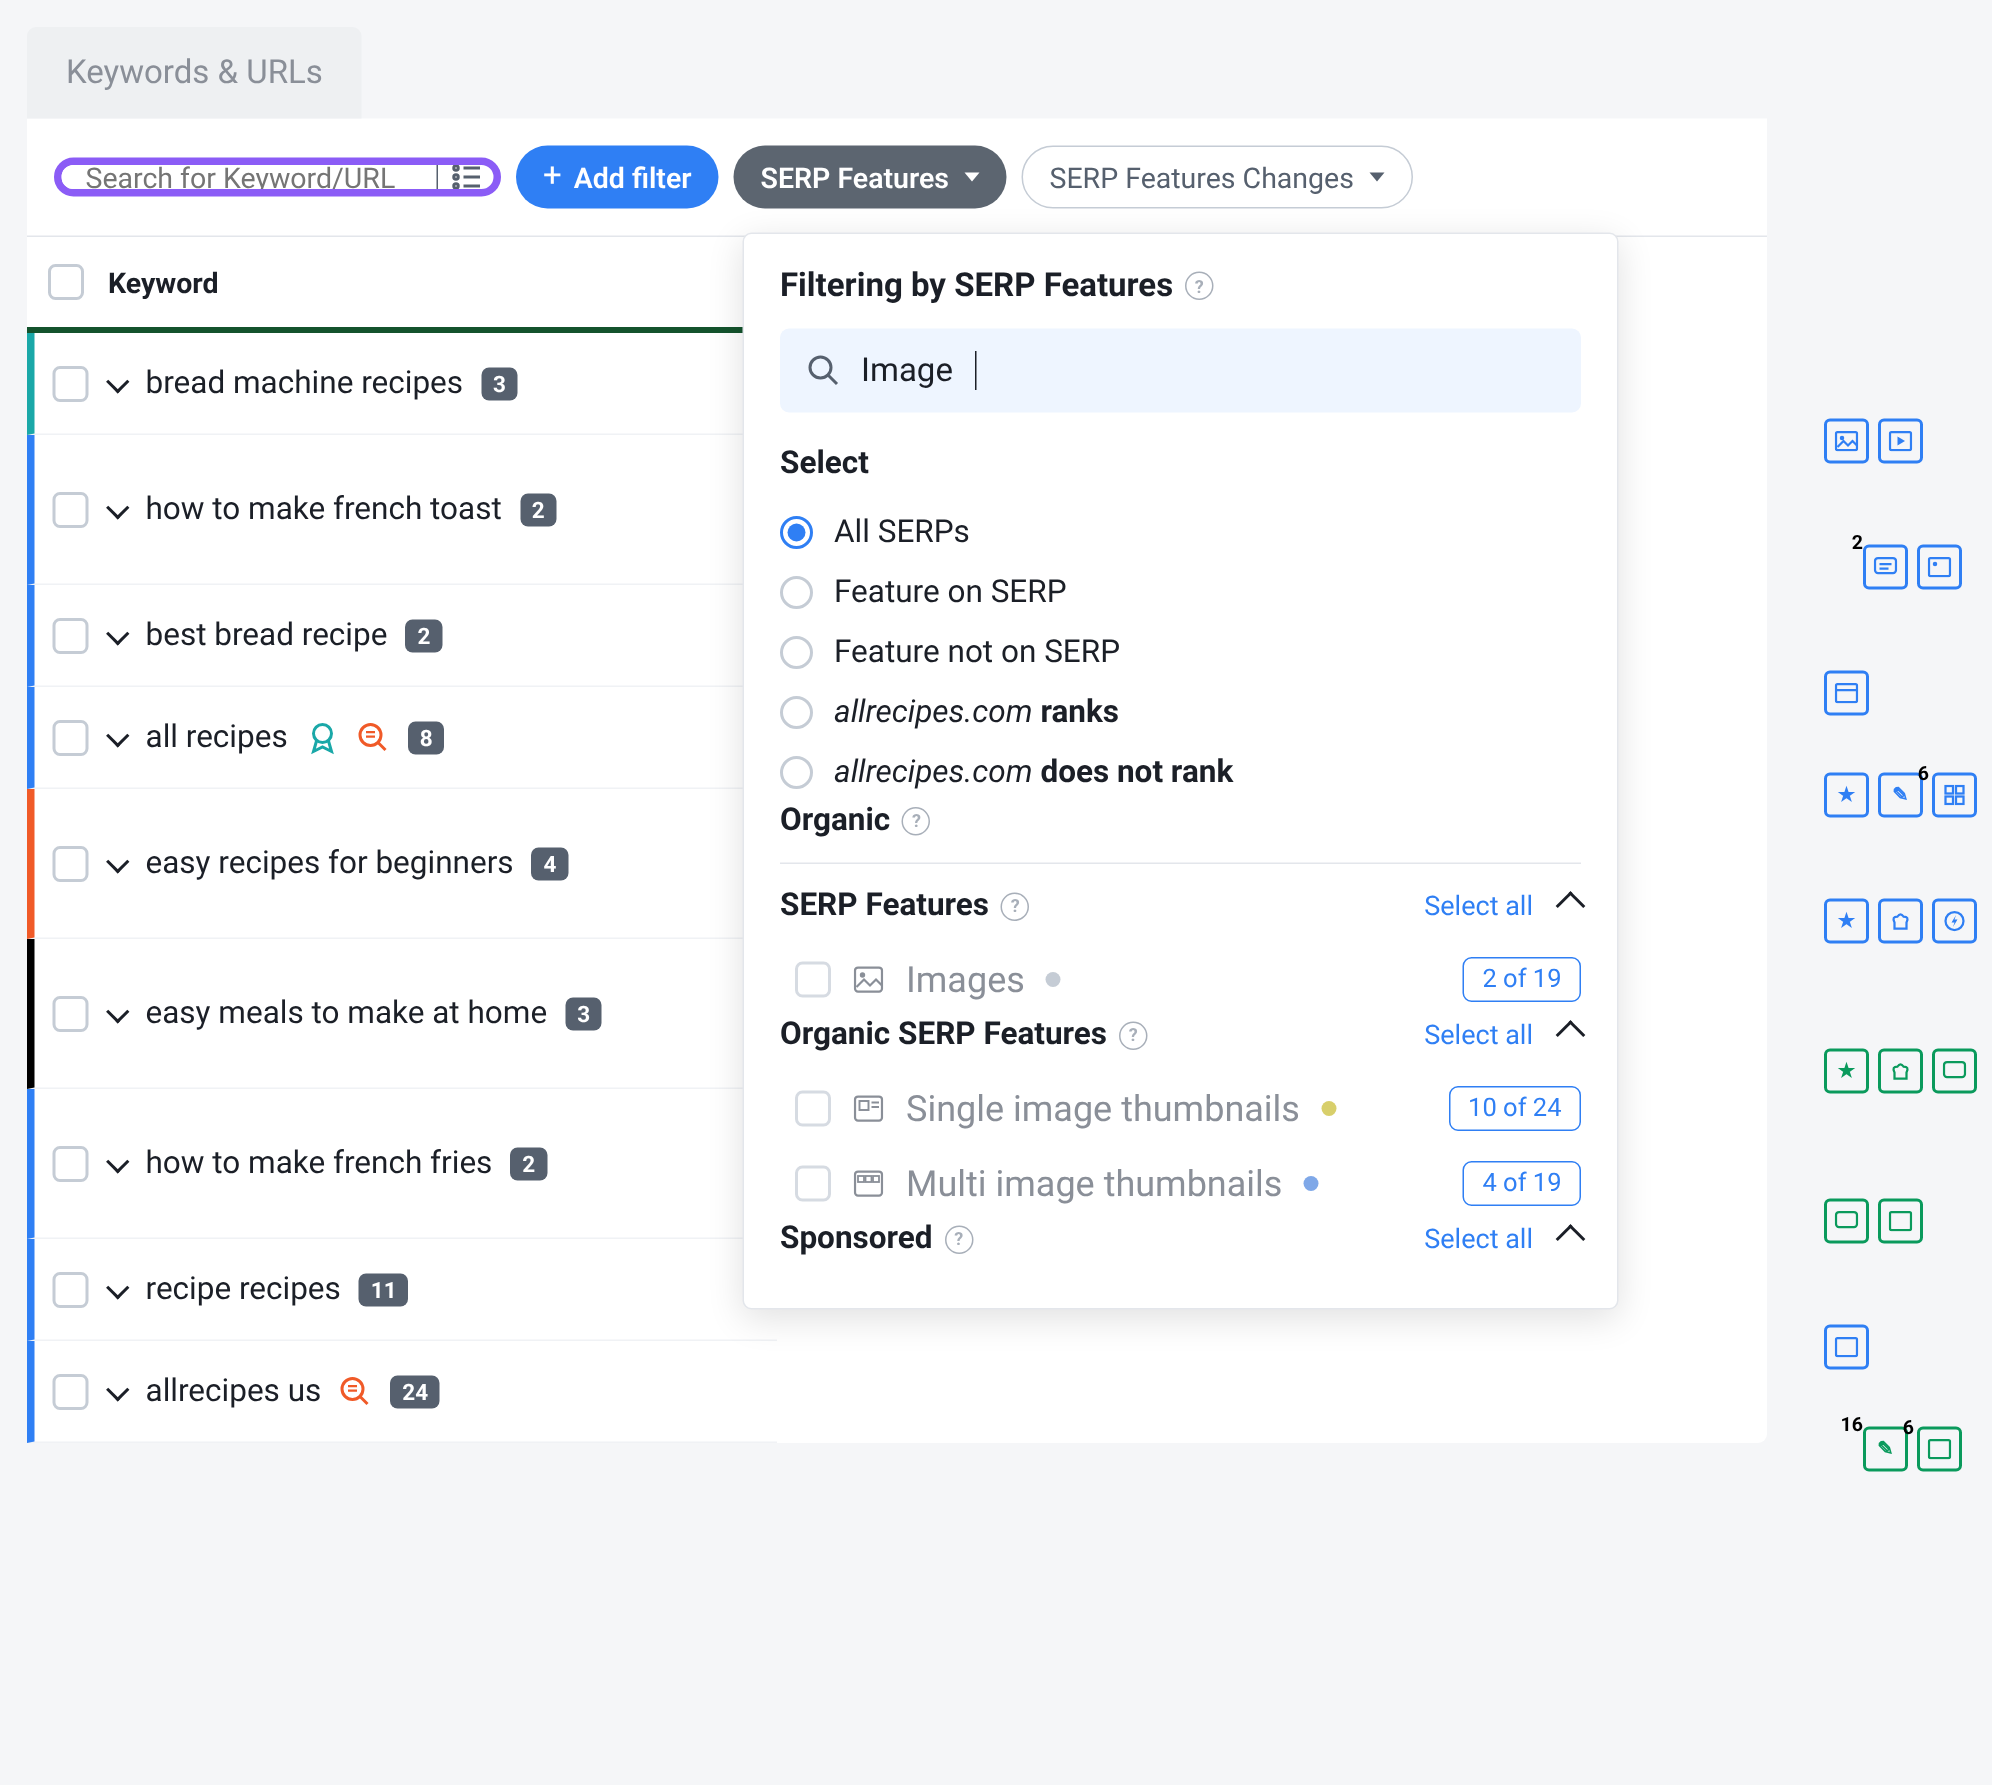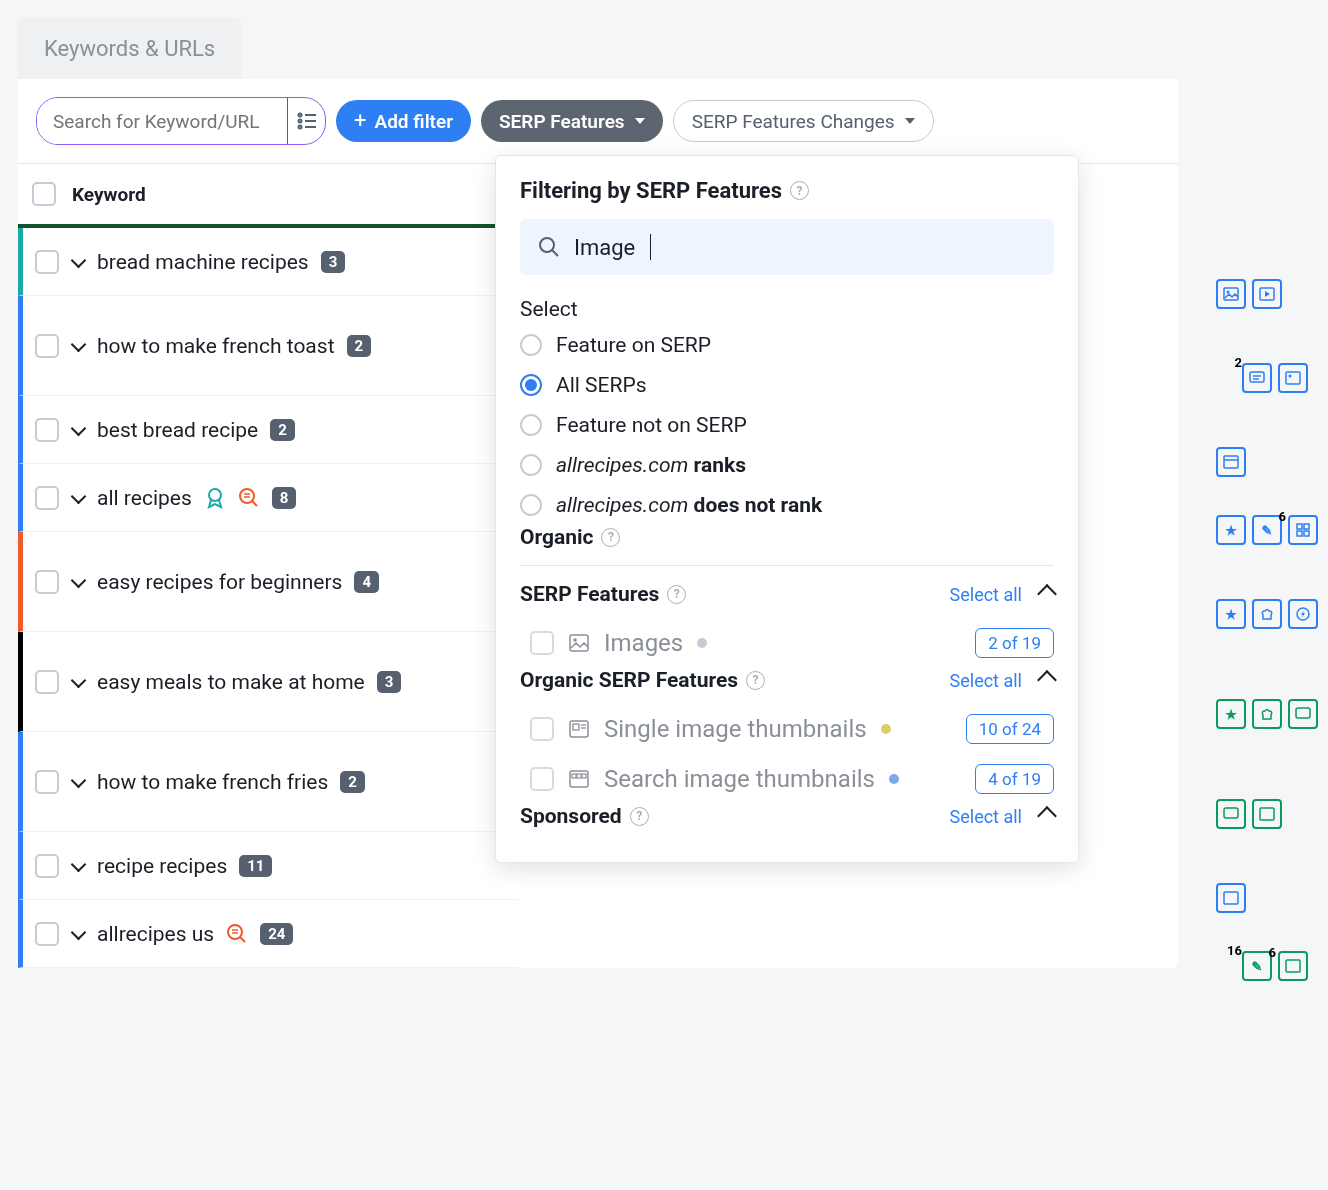--- a/index.html
+++ b/index.html
@@ -3,21 +3,21 @@
 <meta charset="utf-8">
 <style>
 *{box-sizing:border-box;margin:0;padding:0;font-family:-apple-system,BlinkMacSystemFont,"Segoe UI",Roboto,sans-serif}
 body{background:#f5f6f8;width:1328px;height:1190px;overflow:hidden;position:relative;padding:18px 0 0 18px}
 .tabs{display:flex;gap:0}
 .tab{padding:18px 26px;font-size:22px;color:#8a8f98;background:#eef0f2;border-radius:6px 6px 0 0;cursor:pointer}
 .tab.active{background:#fff;color:#1b1f27;font-weight:700;display:flex;align-items:center;gap:12px}
 .how-pill{background:#1aa8a8;color:#fff;font-size:15px;font-weight:700;padding:4px 10px;border-radius:5px}
 .panel{background:#fff;border-radius:0 0 6px 6px;padding:18px 0 0 0;width:1160px}
 .toolbar{display:flex;gap:10px;padding:0 18px 18px 18px;align-items:center}
-.search-wrap{display:flex;align-items:flex-end;border:1px solid #8b5cf6;border-radius:22px;overflow:hidden;height:48px}
+.search-wrap{display:flex;align-items:flex-end;border:5px solid #8b5cf6;border-radius:22px;overflow:hidden;height:26px}
 .search-input{border:none;outline:none;font-size:19px;color:#56606e;padding:0 16px;width:250px;height:100%}
 .list-toggle{border-left:1px solid #56606e;width:38px;height:100%;display:flex;align-items:center;justify-content:center;cursor:pointer}
 .pill{height:42px;border-radius:22px;display:flex;align-items:center;padding:0 18px;font-size:19px;gap:8px;cursor:pointer;white-space:nowrap}
 .pill.blue{background:#2f7ff4;color:#fff;font-weight:600}
 .pill.dark{background:#5c6570;color:#fff;font-weight:600}
 .pill.outline{background:#fff;border:1px solid #c5ccd5;color:#56606e}
 .caret{width:0;height:0;border-left:5px solid transparent;border-right:5px solid transparent;border-top:6px solid currentColor;margin-left:2px}
 .plus{font-size:22px;font-weight:400;line-height:1}
 .columns{border-top:1px solid #e3e6eb;display:flex}
 .left-col{width:500px;min-width:500px}
@@ -45,21 +45,21 @@
 .sicon.noborder{border:none;width:20px}
 .sicon .sup{position:absolute;top:-8px;right:-6px;font-size:13px;color:#000;font-weight:700}
 
 .dropdown{position:absolute;left:495px;top:155px;width:584px;background:#fff;border:1px solid #e3e6eb;border-radius:6px;box-shadow:0 6px 24px rgba(0,0,0,0.12);padding:22px 24px;z-index:100}
 .dd-title{font-size:22px;font-weight:700;color:#1b1f27;display:flex;align-items:center;gap:8px;margin-bottom:16px}
 .help-circ{width:19px;height:19px;border:1.5px solid #a8afb9;border-radius:50%;display:inline-flex;align-items:center;justify-content:center;font-size:12px;color:#a8afb9}
 .dd-search{background:#eef5ff;border-radius:6px;height:56px;display:flex;align-items:center;padding:0 18px;gap:14px;margin-bottom:22px}
 .dd-search svg{flex-shrink:0}
 .dd-search-val{font-size:22px;color:#1b1f27}
 .cursor-bar{display:inline-block;width:1px;height:26px;background:#1b1f27;margin-left:1px;vertical-align:middle}
-.dd-section-label{font-size:21px;font-weight:400;color:#1b1f27;margin-bottom:4px}
+.dd-section-label{font-size:21px;font-weight:700;color:#1b1f27;margin-bottom:14px}
 .radio-row{display:flex;align-items:center;gap:14px;padding:8px 0;cursor:pointer}
 .radio{width:22px;height:22px;border:2px solid #c5ccd5;border-radius:50%;position:relative;flex-shrink:0}
 .radio.checked{border-color:#2f7ff4}
 .radio.checked::after{content:"";position:absolute;width:12px;height:12px;background:#2f7ff4;border-radius:50%;top:3px;left:3px}
 .radio-label{font-size:21px;color:#1b1f27}
 .radio-label .ital{font-style:italic}
 .radio-label .bold{font-weight:700}
 .dd-divider{border:none;border-top:1px solid #e3e6eb;margin:16px 0}
 .feat-section{}
 .feat-head{display:flex;align-items:center;justify-content:space-between;margin-bottom:12px}
@@ -324,26 +324,26 @@
     <svg width="22" height="22">
         <circle cx="9" cy="9" r="7" fill="none" stroke="#56606e" stroke-width="2"></circle>
         <line x1="14" y1="14" x2="20" y2="20" stroke="#56606e" stroke-width="2"></line>
       </svg>
     <span class="dd-search-val">Image</span>
       <span class="cursor-bar"></span>
   </div>
   <div class="dd-section-label">Select</div>
 
   <div class="radio-row">
+    <div class="radio checked"></div>
+    <span class="radio-label">All SERPs</span>
+  </div>
+  <div class="radio-row">
     <div class="radio"></div>
     <span class="radio-label">Feature on SERP</span>
-  </div>
-  <div class="radio-row">
-    <div class="radio checked"></div>
-    <span class="radio-label">All SERPs</span>
   </div>
   <div class="radio-row">
     <div class="radio"></div>
     <span class="radio-label">Feature not on SERP</span>
   </div>
   <div class="radio-row">
     <div class="radio"></div>
     <span class="radio-label"><span class="ital">allrecipes.com</span> <span class="bold">ranks</span></span>
   </div>
   <div class="radio-row">
@@ -418,21 +418,21 @@
       <div class="feat-left">
         <div class="checkbox"></div>
         <span class="mini-icon">
             <svg width="20" height="18">
               <rect x="1" y="1" width="18" height="16" rx="2" fill="none" stroke="#8a8f98" stroke-width="1.5"></rect>
               <rect x="3" y="4" width="4" height="4" fill="none" stroke="#8a8f98" stroke-width="1.2"></rect>
               <rect x="8" y="4" width="4" height="4" fill="none" stroke="#8a8f98" stroke-width="1.2"></rect>
               <rect x="13" y="4" width="4" height="4" fill="none" stroke="#8a8f98" stroke-width="1.2"></rect>
             </svg>
           </span>
-        <span>Search image thumbnails</span>
+        <span>Multi image thumbnails</span>
         <span class="dot blue"></span>
       </div>
       <span class="count-chip">4 of 19</span>
     </div>
   </div>
 
   <div class="feat-section">
     <div class="feat-head">
       <div class="feat-title">
           <span>Sponsored</span>

